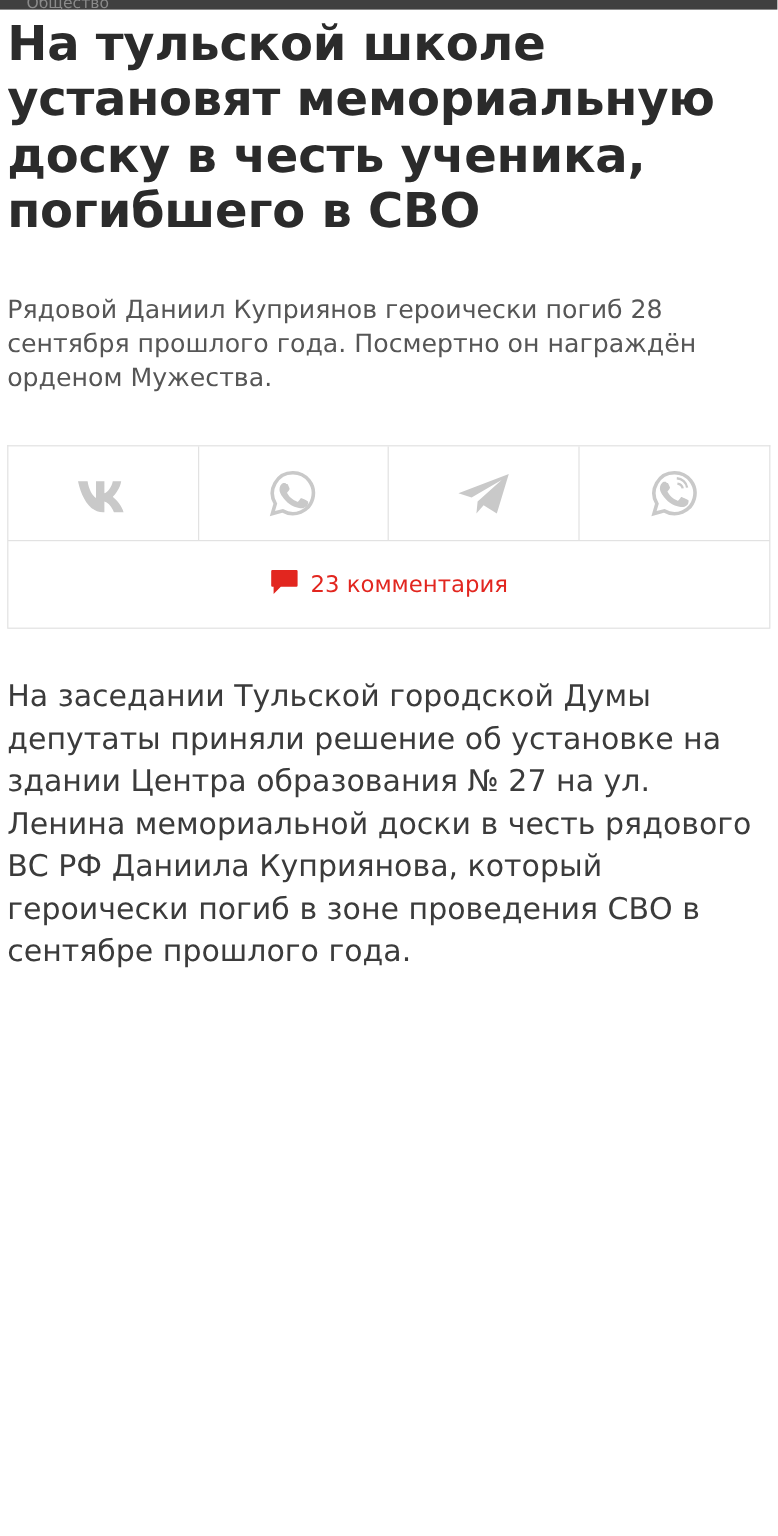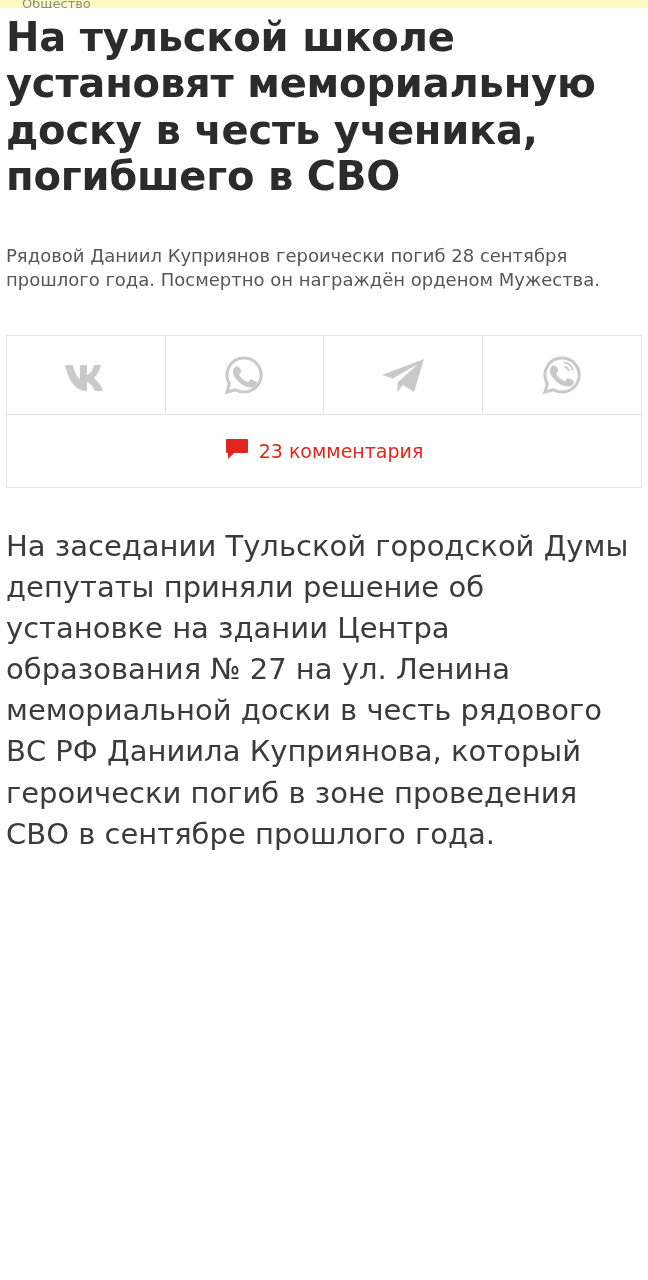--- a/index.html
+++ b/index.html
@@ -14,21 +14,21 @@
     color: #222222;
     -webkit-font-smoothing: antialiased;
   }
   .page {
     width: 648px;
     position: relative;
     overflow: hidden;
   }
   .top-strip {
     height: 8px;
-    background: #fef9c3;
+    background: #404040;
     width: 100%;
   }
   .breadcrumb-sliver {
     position: absolute;
     top: 0;
     left: 22px;
     font-size: 13px;
     color: #8a8a8a;
     line-height: 8px;
     overflow: hidden;
@@ -41,21 +41,21 @@
   }
   h1.headline {
     font-size: 40px;
     line-height: 1.16;
     font-weight: bold;
     color: #2b2b2b;
     margin: 6px 0 0 0;
     letter-spacing: -0.2px;
   }
   .lead {
-    font-size: 18px;
+    font-size: 21px;
     line-height: 1.36;
     color: #565656;
     margin: 44px 0 0 0;
     font-weight: normal;
   }
   .share-box {
     margin-top: 42px;
     border: 1px solid #e2e2e2;
     border-bottom: none;
     display: flex;
@@ -82,21 +82,21 @@
     cursor: pointer;
   }
   .comments-label {
     color: #e2261f;
     font-size: 19px;
   }
   .body-text {
     margin-top: 38px;
   }
   .body-text p {
-    font-size: 29px;
+    font-size: 25px;
     line-height: 1.42;
     color: #3b3b3b;
     margin: 0 0 26px 0;
   }
   .body-text p:last-child { margin-bottom: 0; }
 </style>
 </head>
 <body>
 
 <div class="page">

